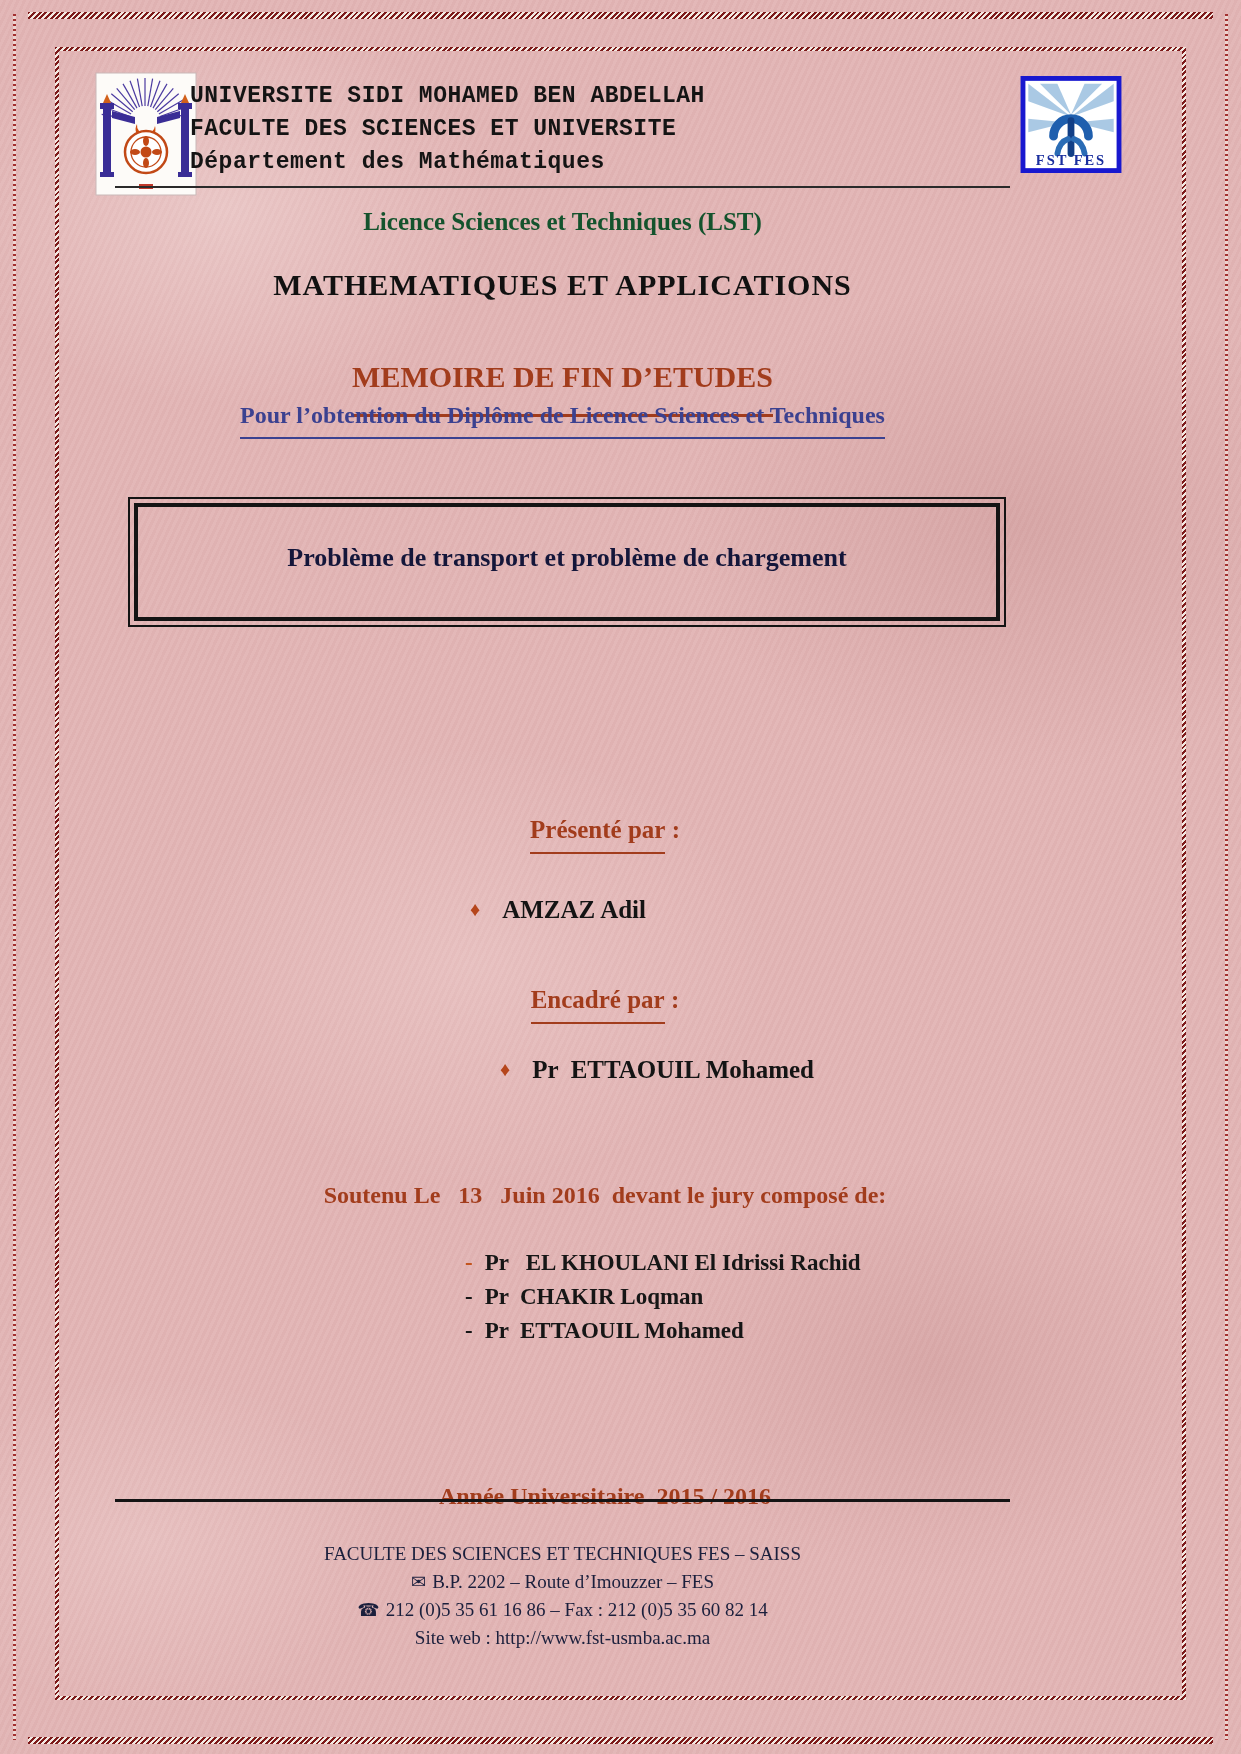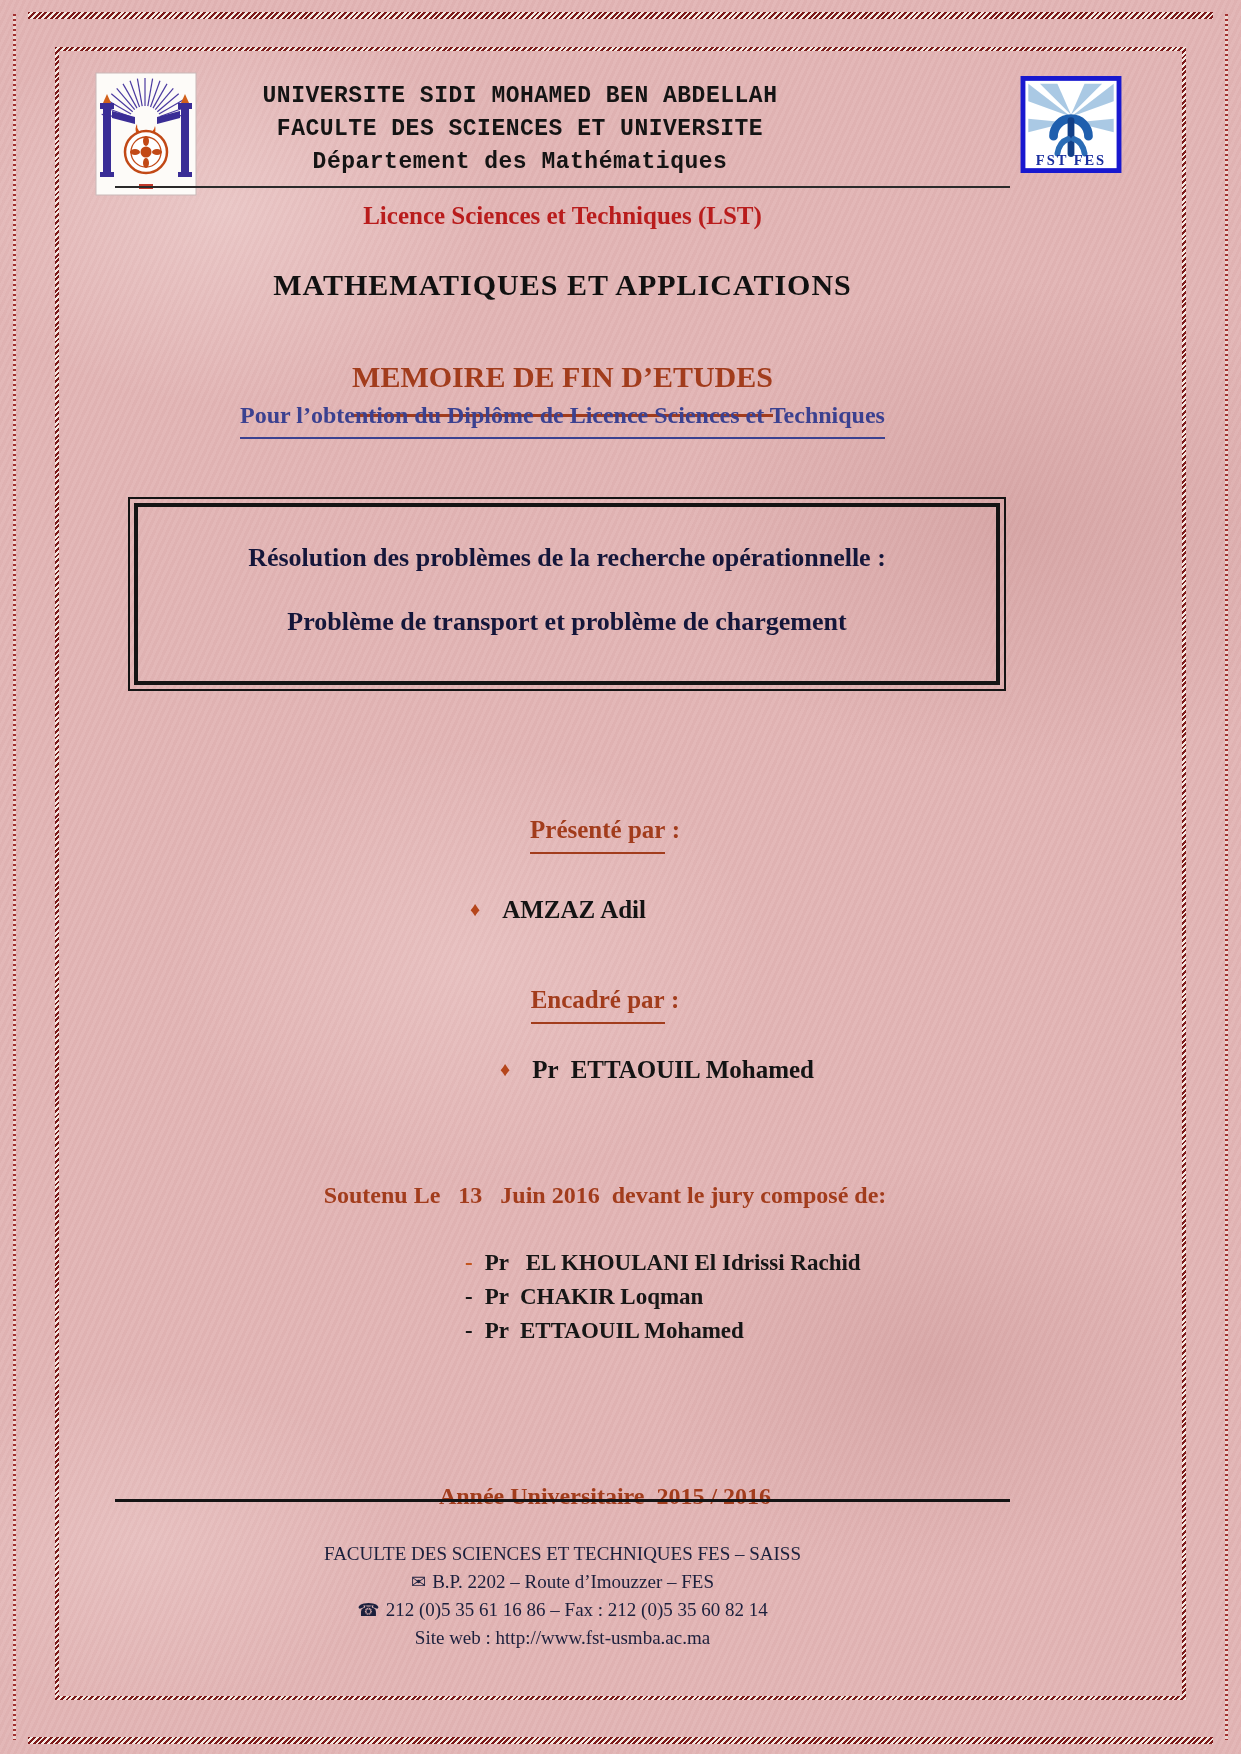--- a/index.html
+++ b/index.html
@@ -27,26 +27,26 @@
     border-image:repeating-linear-gradient(135deg,#7d1a1a 0 2px,#f3e9e2 2px 4px) 4;}
 
   .abs{position:absolute;}
   .container{position:absolute;left:115px;width:895px;}
   .center{text-align:center;}
   .pre{white-space:pre-wrap;}
 
   
   .uni-logo{left:95px;top:72px;width:102px;height:124px;}
   .fst-logo{left:1020px;top:76px;width:102px;height:97px;}
-  .header-text{left:190px;top:80px;width:660px;text-align:center;
+  .header-text{left:190px;top:80px;width:660px;text-align:left;
     font-family:"Liberation Mono","DejaVu Sans Mono",monospace;
     font-weight:bold;font-size:23px;line-height:33px;color:#141414;letter-spacing:.5px;}
   .rule-top{left:115px;top:186px;width:895px;height:2px;background:#2a2a2a;}
 
-  .program{top:202px;font-size:25px;font-weight:bold;color:#b91c1c;}
+  .program{top:208px;font-size:25px;font-weight:bold;color:#14532d;}
   .specialty{top:268px;font-size:30px;font-weight:bold;color:#111;letter-spacing:1px;}
   .memoire{top:360px;font-size:30px;font-weight:bold;color:#a23c1c;}
   .subtitle{top:402px;font-size:24px;font-weight:bold;color:#3b4190;}
   .u3{display:inline-block;border-bottom:3px solid currentColor;padding-bottom:20px;}
   .u2{display:inline-block;border-bottom:2px solid currentColor;padding-bottom:8px;}
 
   .thesis-box{left:128px;top:497px;width:878px;box-sizing:border-box;
     border:2px solid #141414;padding:4px;background:transparent;}
   .thesis-box-inner{border:4px solid #141414;padding:36px 18px 44px 18px;}
   .thesis-line{font-size:26px;font-weight:bold;color:#14163a;text-align:center;}
@@ -157,21 +157,20 @@
 <div class="container center specialty">MATHEMATIQUES ET APPLICATIONS</div>
 <div class="container center memoire">
   <span class="u3">MEMOIRE DE FIN D’ETUDES</span>
 </div>
 <div class="container center subtitle">
   <span class="u2">Pour l’obtention du Diplôme de Licence Sciences et Techniques</span>
 </div>
 
 <div class="abs thesis-box">
   <div class="thesis-box-inner">
-    <div class="thesis-line">Résolution des problèmes de la recherche opérationnelle :</div>
     <div class="thesis-line">Problème de transport et problème de chargement</div>
   </div>
 </div>
 
 <div class="mid center sec-head presented-head">
   <span class="u2">Présenté par</span><span class="pre"> :</span>
 </div>
 <div class="abs name-row name1">
   <span class="bullet">♦</span><span class="pre">AMZAZ Adil</span>
 </div>

